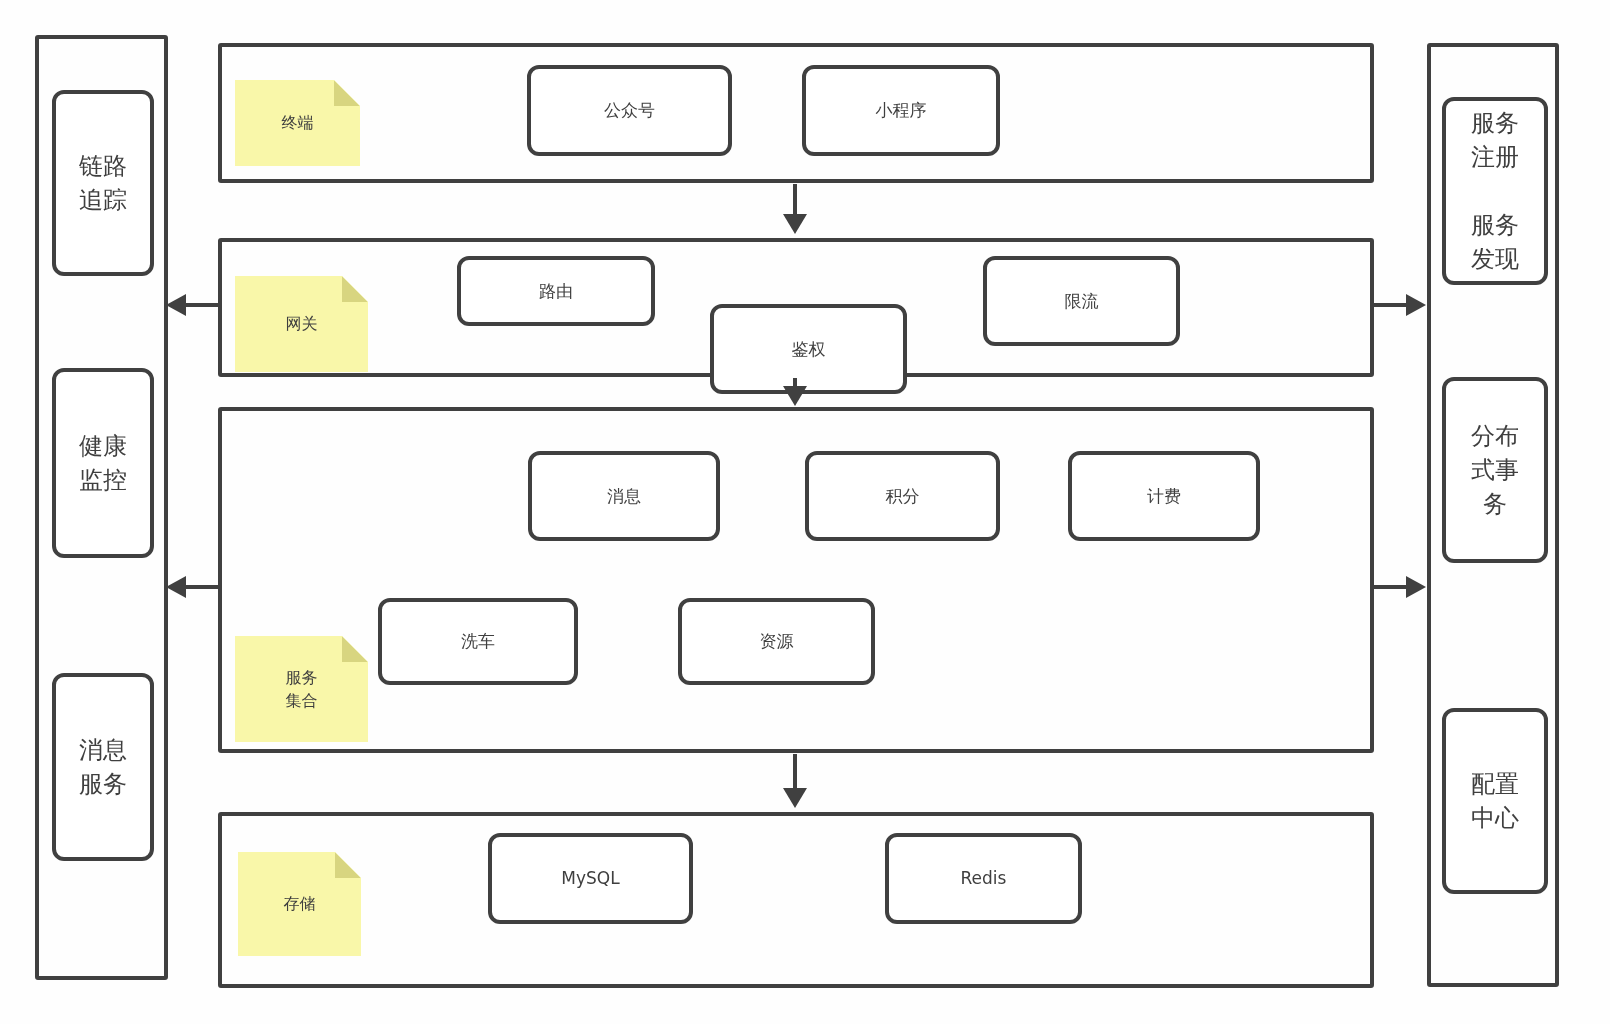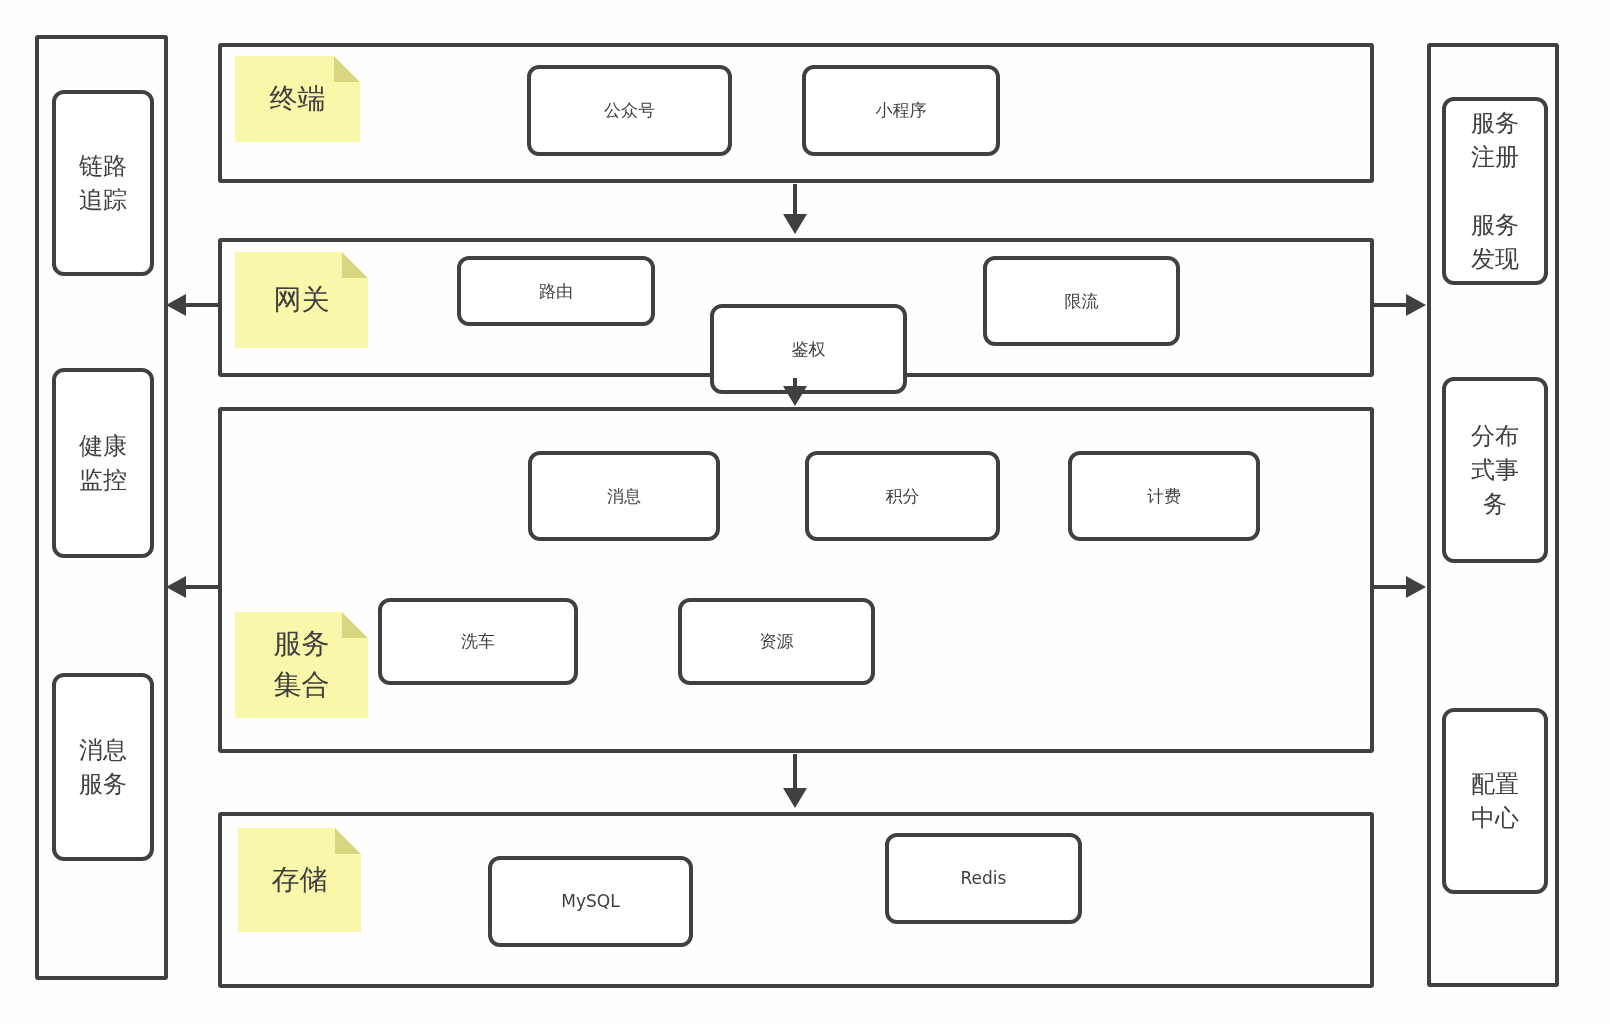--- a/index.html
+++ b/index.html
@@ -19,22 +19,23 @@
   .node{
     position:absolute;border:4px solid var(--line);border-radius:12px;
     box-sizing:border-box;background:#fff;
     display:flex;align-items:center;justify-content:center;
     font-size:17px;line-height:1.45;text-align:center;white-space:pre-line;
   }
   .sidebar-node{font-size:24px;line-height:1.42;}
   .sticky{
     position:absolute;background:var(--sticky-bg);
     display:flex;align-items:center;justify-content:center;
-    font-size:28px;line-height:1.45;text-align:right;white-space:pre-line;
+    font-size:16px;line-height:1.45;text-align:right;white-space:pre-line;
     clip-path:polygon(0 0, calc(100% - 26px) 0, 100% 26px, 100% 100%, 0 100%);
+    margin-top:24px;
   }
   .sticky::after{
     content:"";position:absolute;top:0;right:0;width:26px;height:26px;
     background:var(--sticky-fold);
     clip-path:polygon(0 0, 100% 100%, 0 100%);
   }
   .hline{position:absolute;height:4px;background:var(--line);}
   .vline{position:absolute;width:4px;background:var(--line);}
   .head-down{position:absolute;width:0;height:0;
     border-left:12px solid transparent;border-right:12px solid transparent;
@@ -86,21 +87,21 @@
   <div class="node" style="left:528px;top:451px;width:192px;height:90px;">消息</div>
   <div class="node" style="left:805px;top:451px;width:195px;height:90px;">积分</div>
   <div class="node" style="left:1068px;top:451px;width:192px;height:90px;">计费</div>
   <div class="sticky" style="left:235px;top:612px;width:133px;height:106px;">服务
 集合</div>
   <div class="node" style="left:378px;top:598px;width:200px;height:87px;">洗车</div>
   <div class="node" style="left:678px;top:598px;width:197px;height:87px;">资源</div>
 
   <div class="frame" style="left:218px;top:812px;width:1156px;height:176px;"></div>
   <div class="sticky" style="left:238px;top:828px;width:123px;height:104px;">存储</div>
-  <div class="node" style="left:488px;top:856px;width:205px;height:91px;">MySQL</div>
+  <div class="node" style="left:488px;top:833px;width:205px;height:91px;">MySQL</div>
   <div class="node" style="left:885px;top:833px;width:197px;height:91px;">Redis</div>
 
   <div>
     <div class="vline" style="left:793px;top:184px;height:32px;"></div>
     <div class="head-down" style="left:783px;top:214px;"></div>
   </div>
   <div>
     <div class="vline" style="left:793px;top:378px;height:10px;"></div>
     <div class="head-down" style="left:783px;top:386px;"></div>
   </div>

